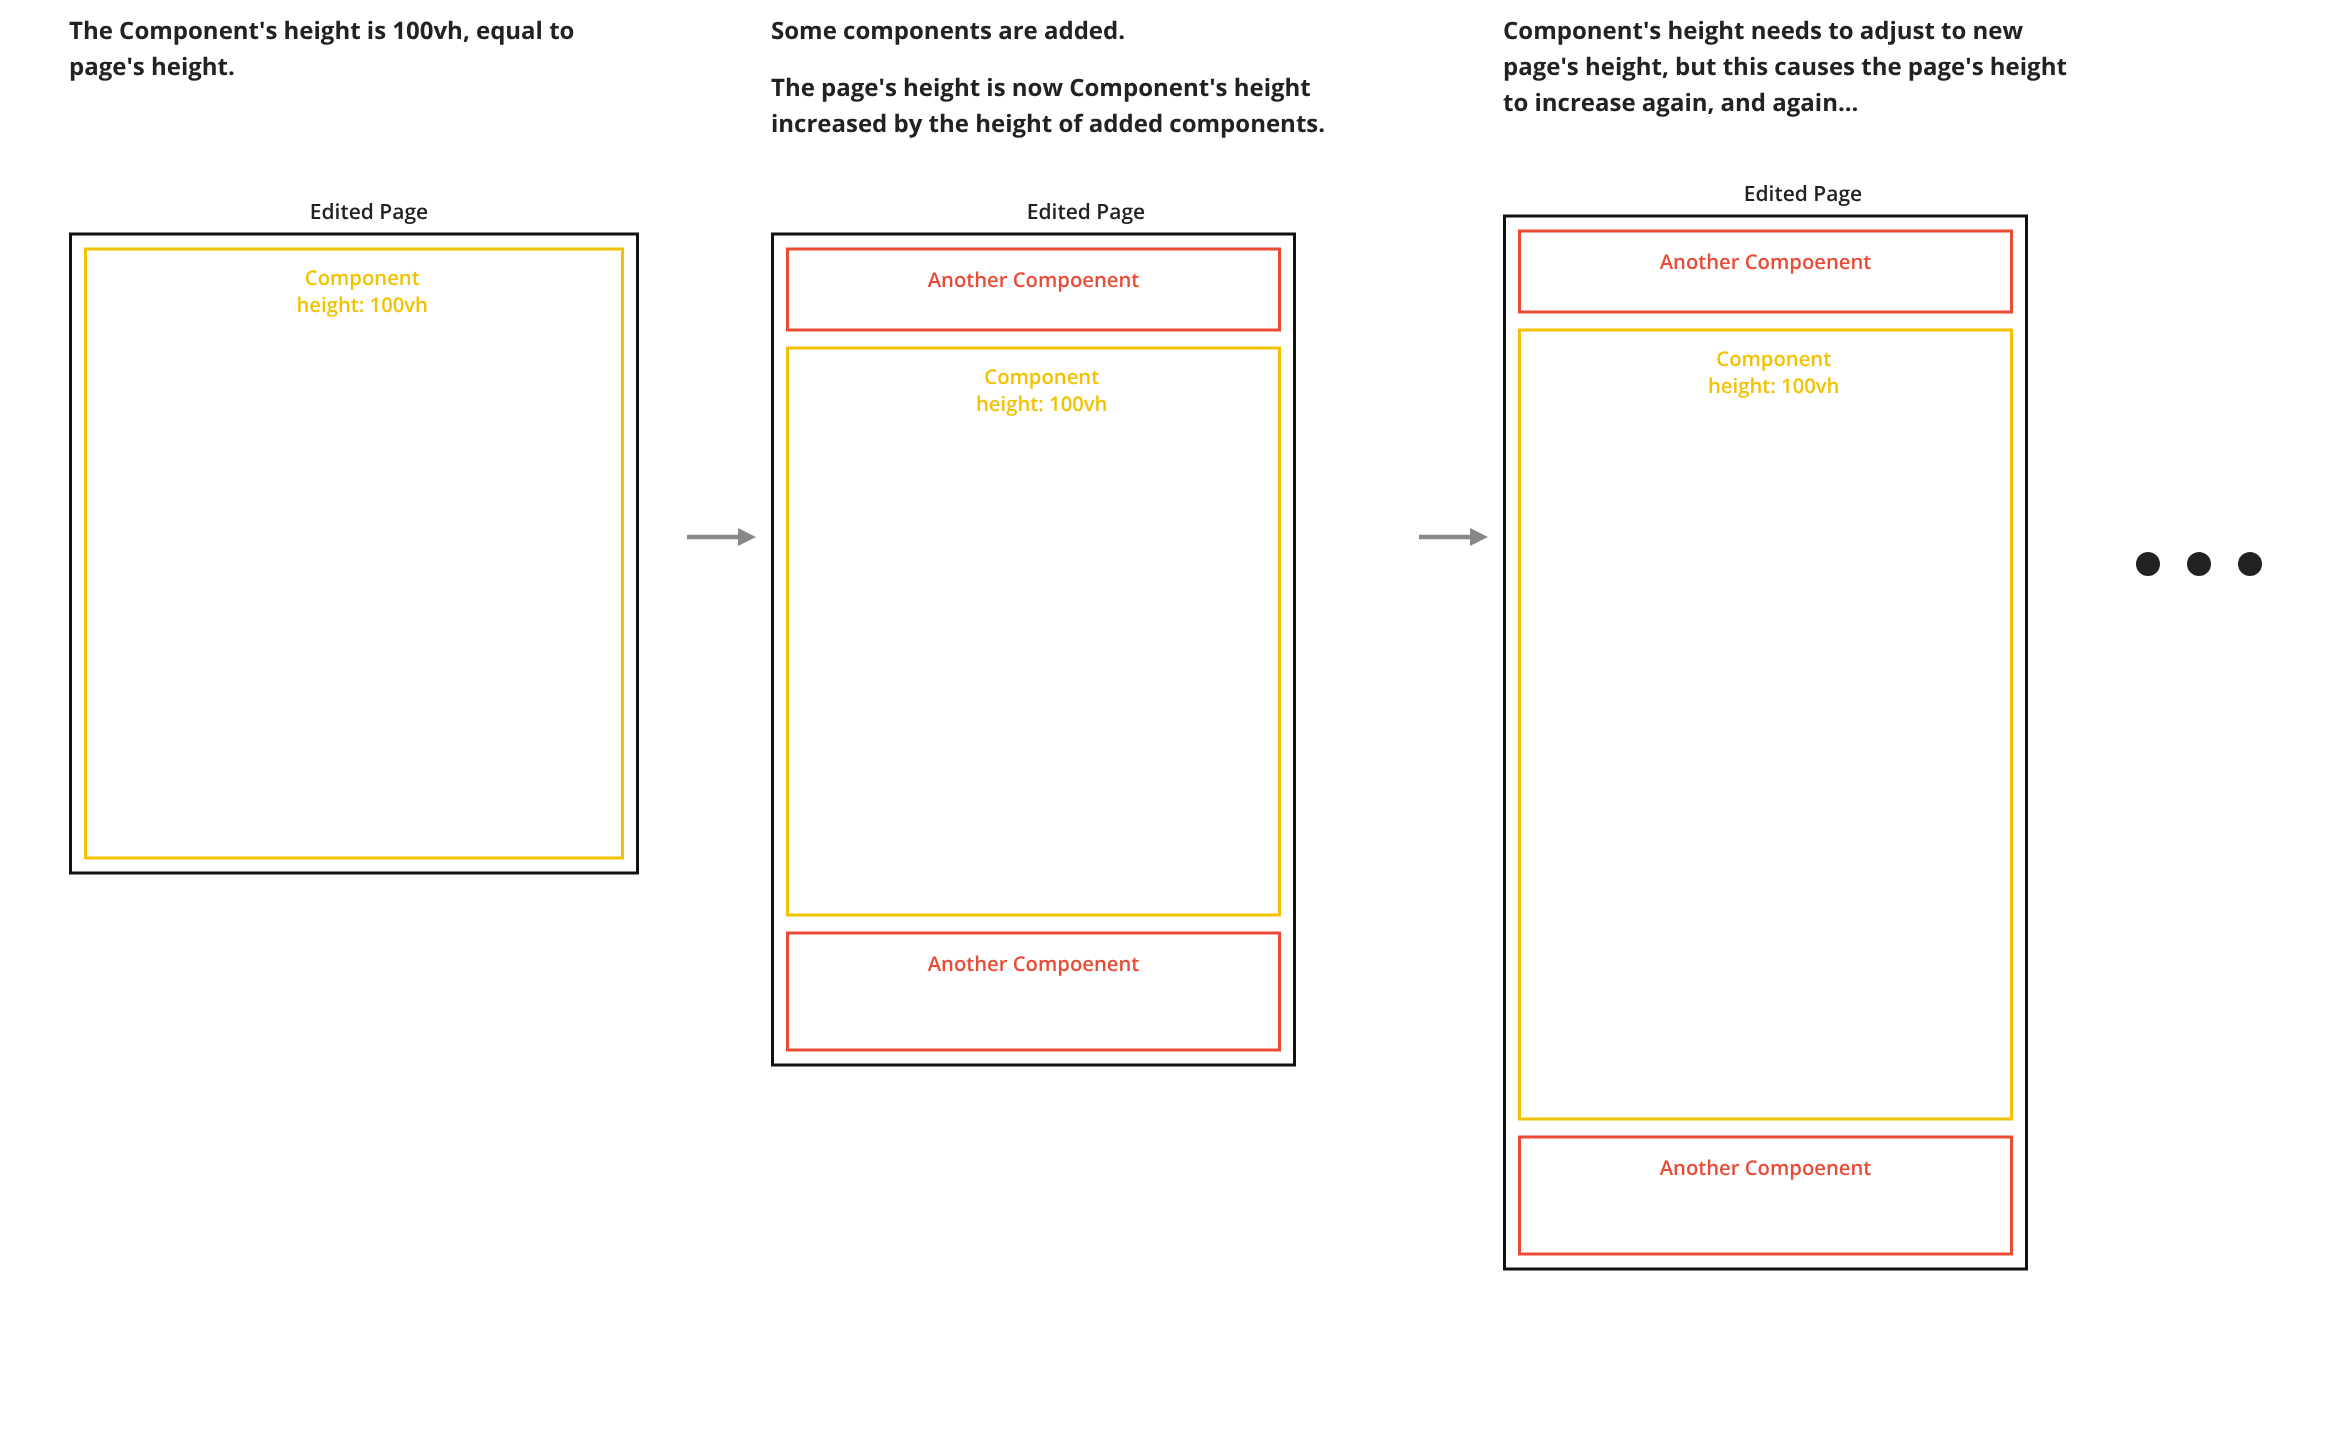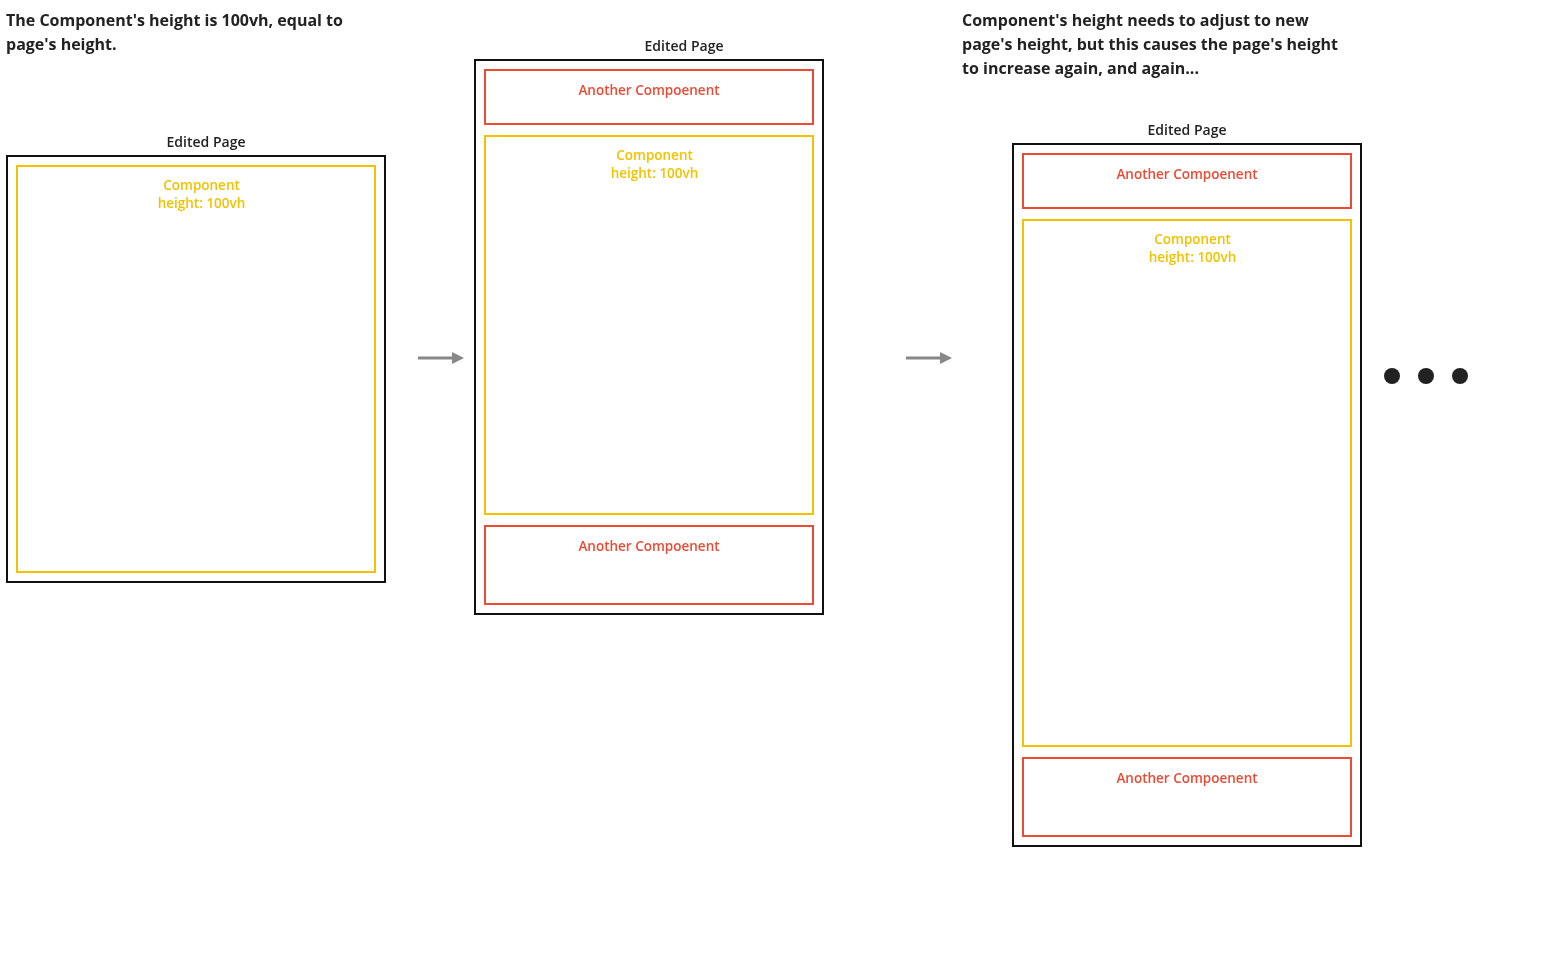--- a/index.html
+++ b/index.html
@@ -6,20 +6,21 @@
     body {
       font-family: 'Open Sans', 'Segoe UI', Arial, sans-serif;
       width: 1550px;
       background: #fff;
       padding: 0;
     }
     .container {
       display: flex;
       align-items: flex-start;
       padding: 8px 6px;
+      margin-left: 40px;
     }
     .col {
       display: flex;
       flex-direction: column;
     }
     .caption {
       font-weight: 700;
       color: #222;
       font-size: 16px;
       line-height: 1.5;
@@ -89,21 +90,21 @@
     }
     .dot {
       width: 16px;
       height: 16px;
       background: #222;
       border-radius: 50%;
     }
     
     .col-1 { width: 400px; }
     .col-2 { width: 420px; }
-    .col-3 { width: 400px; align-items: flex-end; }
+    .col-3 { width: 400px; }
     
     .page-1 { width: 380px; }
     .page-2 { width: 350px; }
     .page-3 { width: 350px; }
     
     .h-short { height: 56px; }
     .h-tall-1 { height: 408px; }
     .h-tall-2 { height: 380px; }
     .h-tall-3 { height: 528px; }
     .h-short-3 { height: 80px; }
@@ -127,20 +128,25 @@
   </div>
 
   <div class="arrow-col">
     <svg class="arrow-svg" viewBox="0 0 48 20">
       <line x1="2" y1="10" x2="40" y2="10" stroke="#888" stroke-width="3"></line>
       <polygon points="48,10 36,4 36,16" fill="#888"></polygon>
     </svg>
   </div>
 
   <div class="col col-2">
+    <div class="caption">
+      <div>Some components are added.</div>
+      <div style="height:14px"></div>
+      <div>The page's height is now Component's height increased by the height of added components.</div>
+    </div>
     <div class="diagram-area">
       <div class="page-label">Edited Page</div>
       <div class="page-box page-2">
         <div class="comp-box red h-short">
           <span>Another Compoenent</span>
         </div>
         <div class="comp-box yellow h-tall-2">
           <span class="comp-label-line1">Component</span>
           <span class="comp-label-line2">height: 100vh</span>
         </div>

